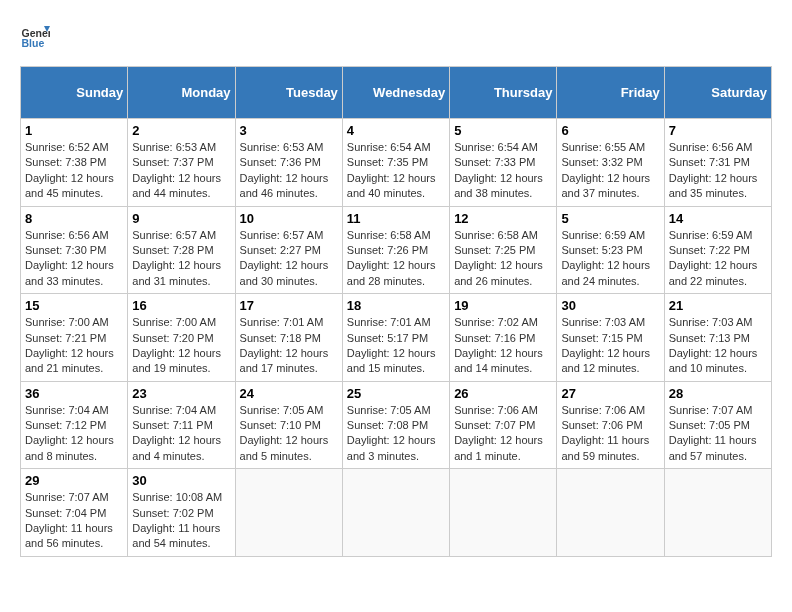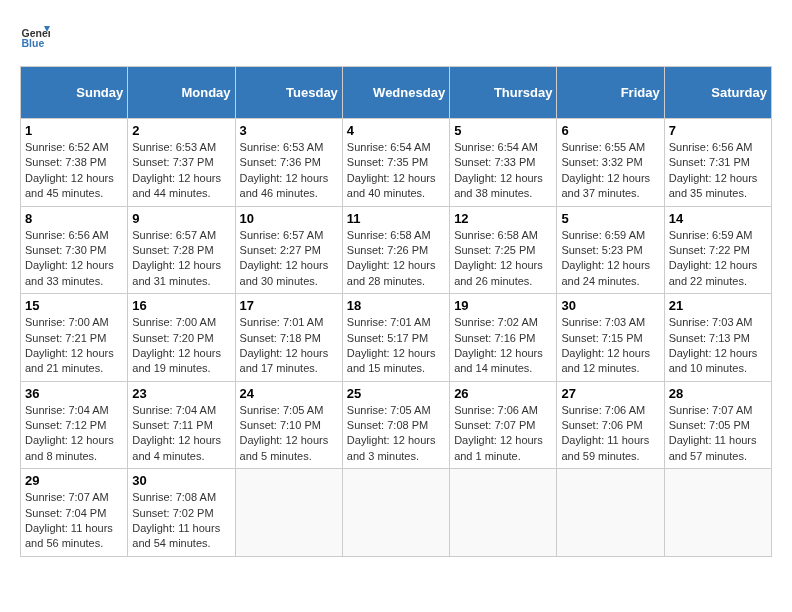--- a/index.html
+++ b/index.html
@@ -343,21 +343,21 @@
           <span class="day-num">29</span>
           <div class="day-detail">
             <span>Sunrise: 7:07 AM</span><br>
             <span>Sunset: 7:04 PM</span><br>
             <span>Daylight: 11 hours and 56 minutes.</span>
           </div>
         </td>
         <td>
           <span class="day-num">30</span>
           <div class="day-detail">
-            <span>Sunrise: 7:08 AM</span><br>
+            <span>Sunrise: 10:08 AM</span><br>
             <span>Sunset: 7:02 PM</span><br>
             <span>Daylight: 11 hours and 54 minutes.</span>
           </div>
         </td>
         <td class="empty"></td>
         <td class="empty"></td>
         <td class="empty"></td>
         <td class="empty"></td>
         <td class="empty"></td>
       </tr>

